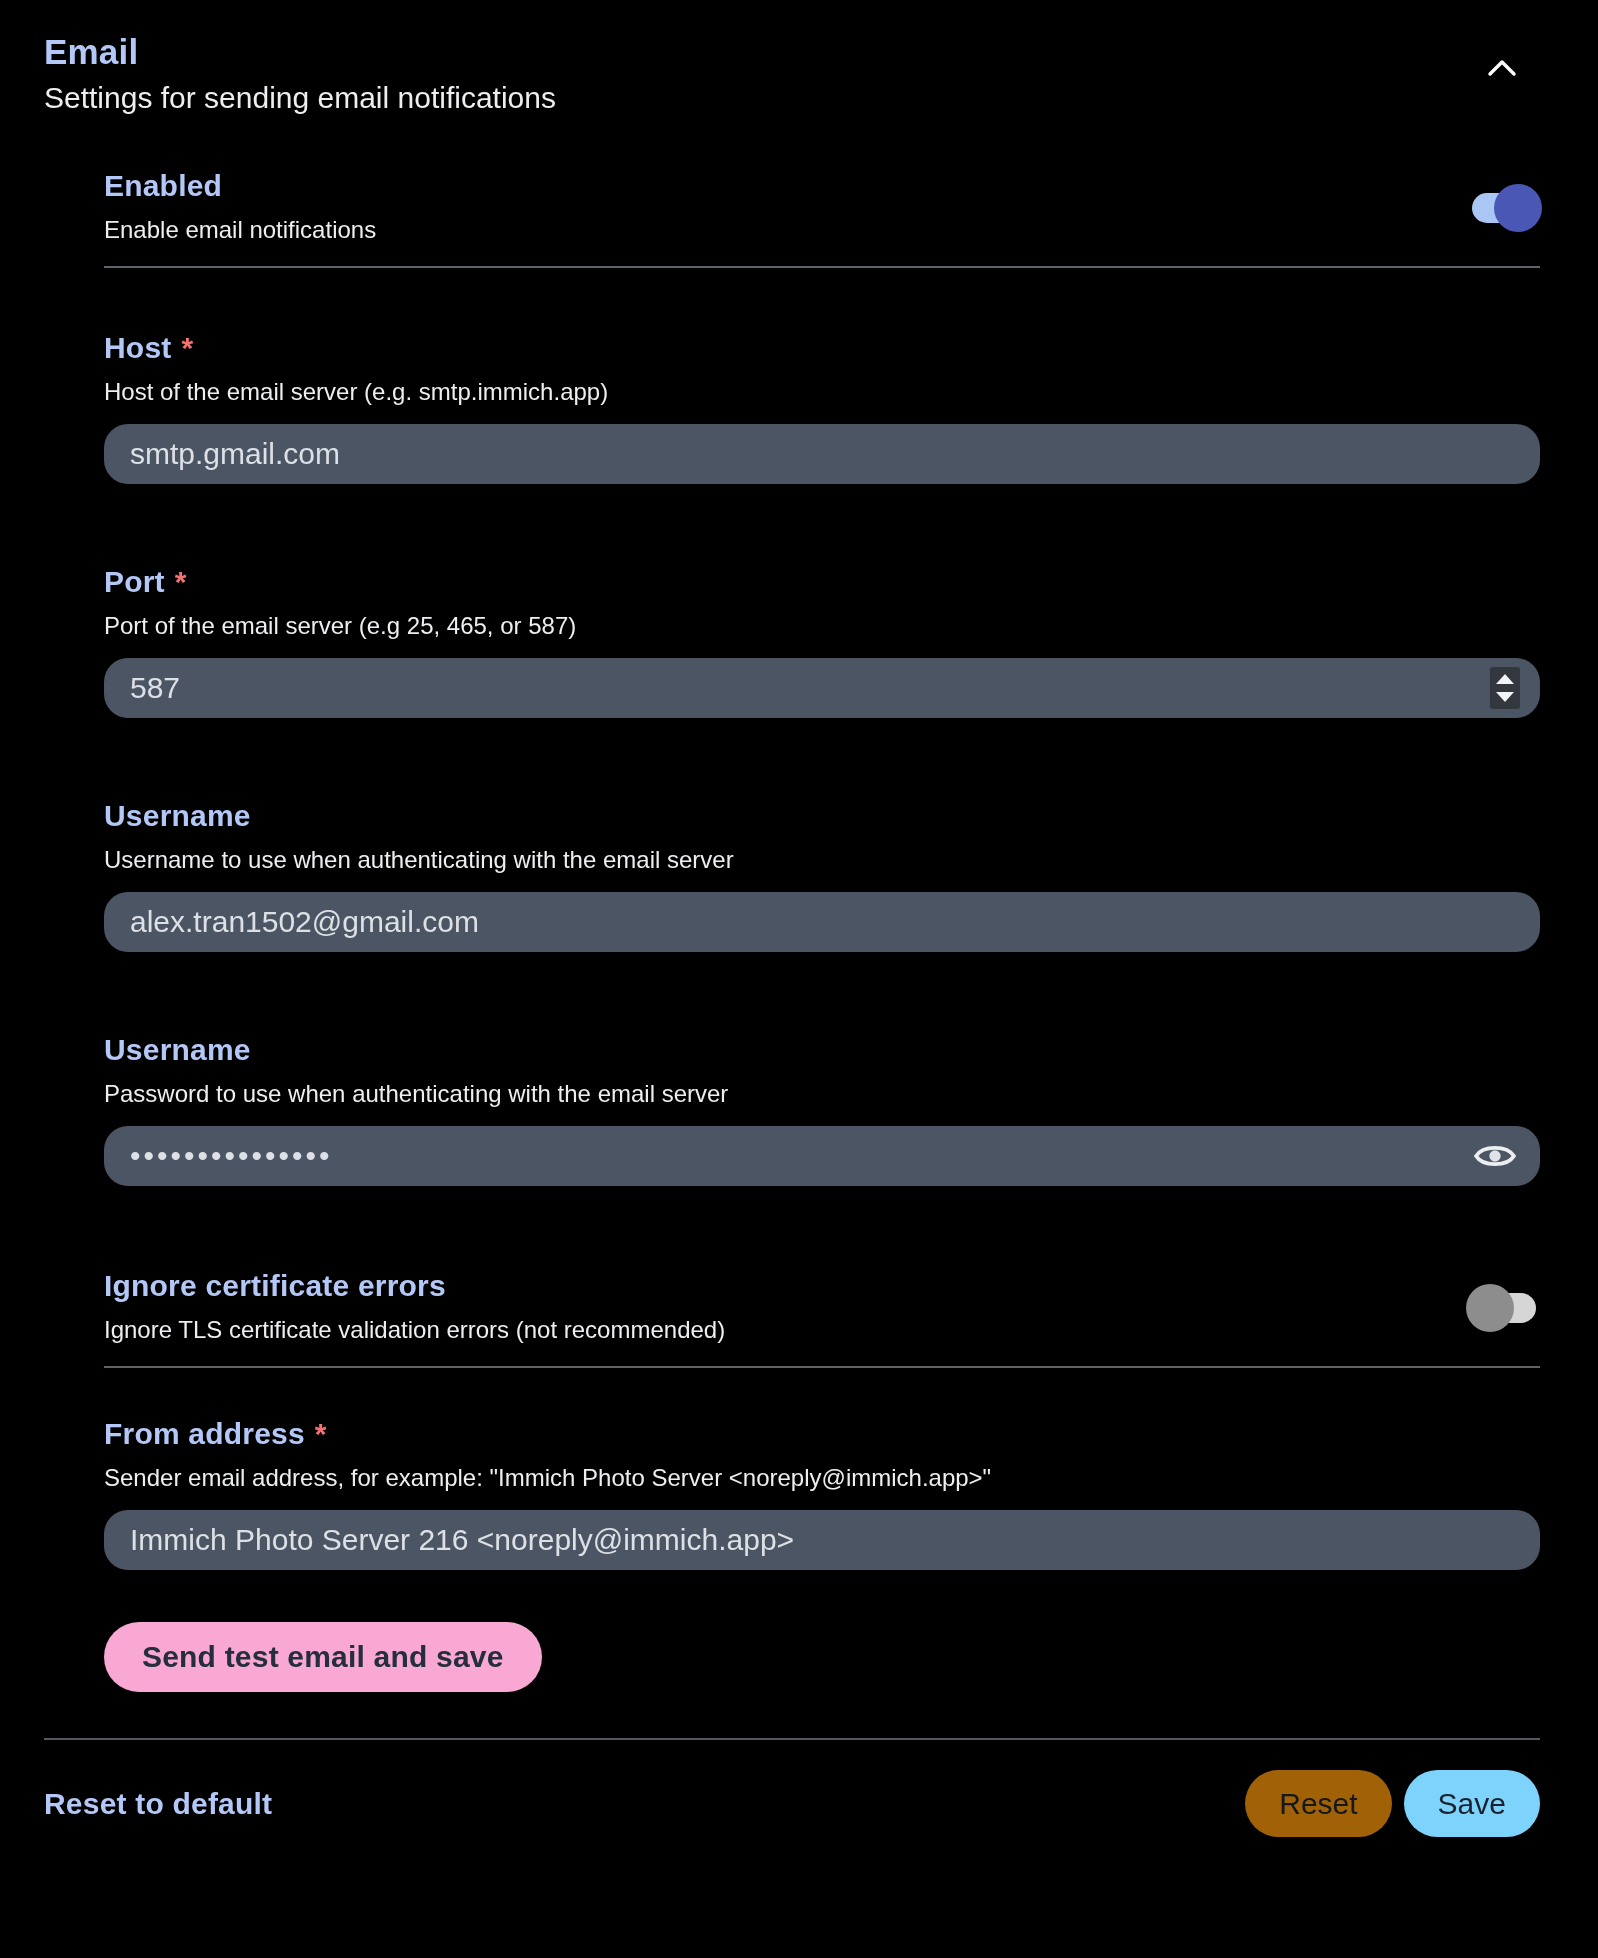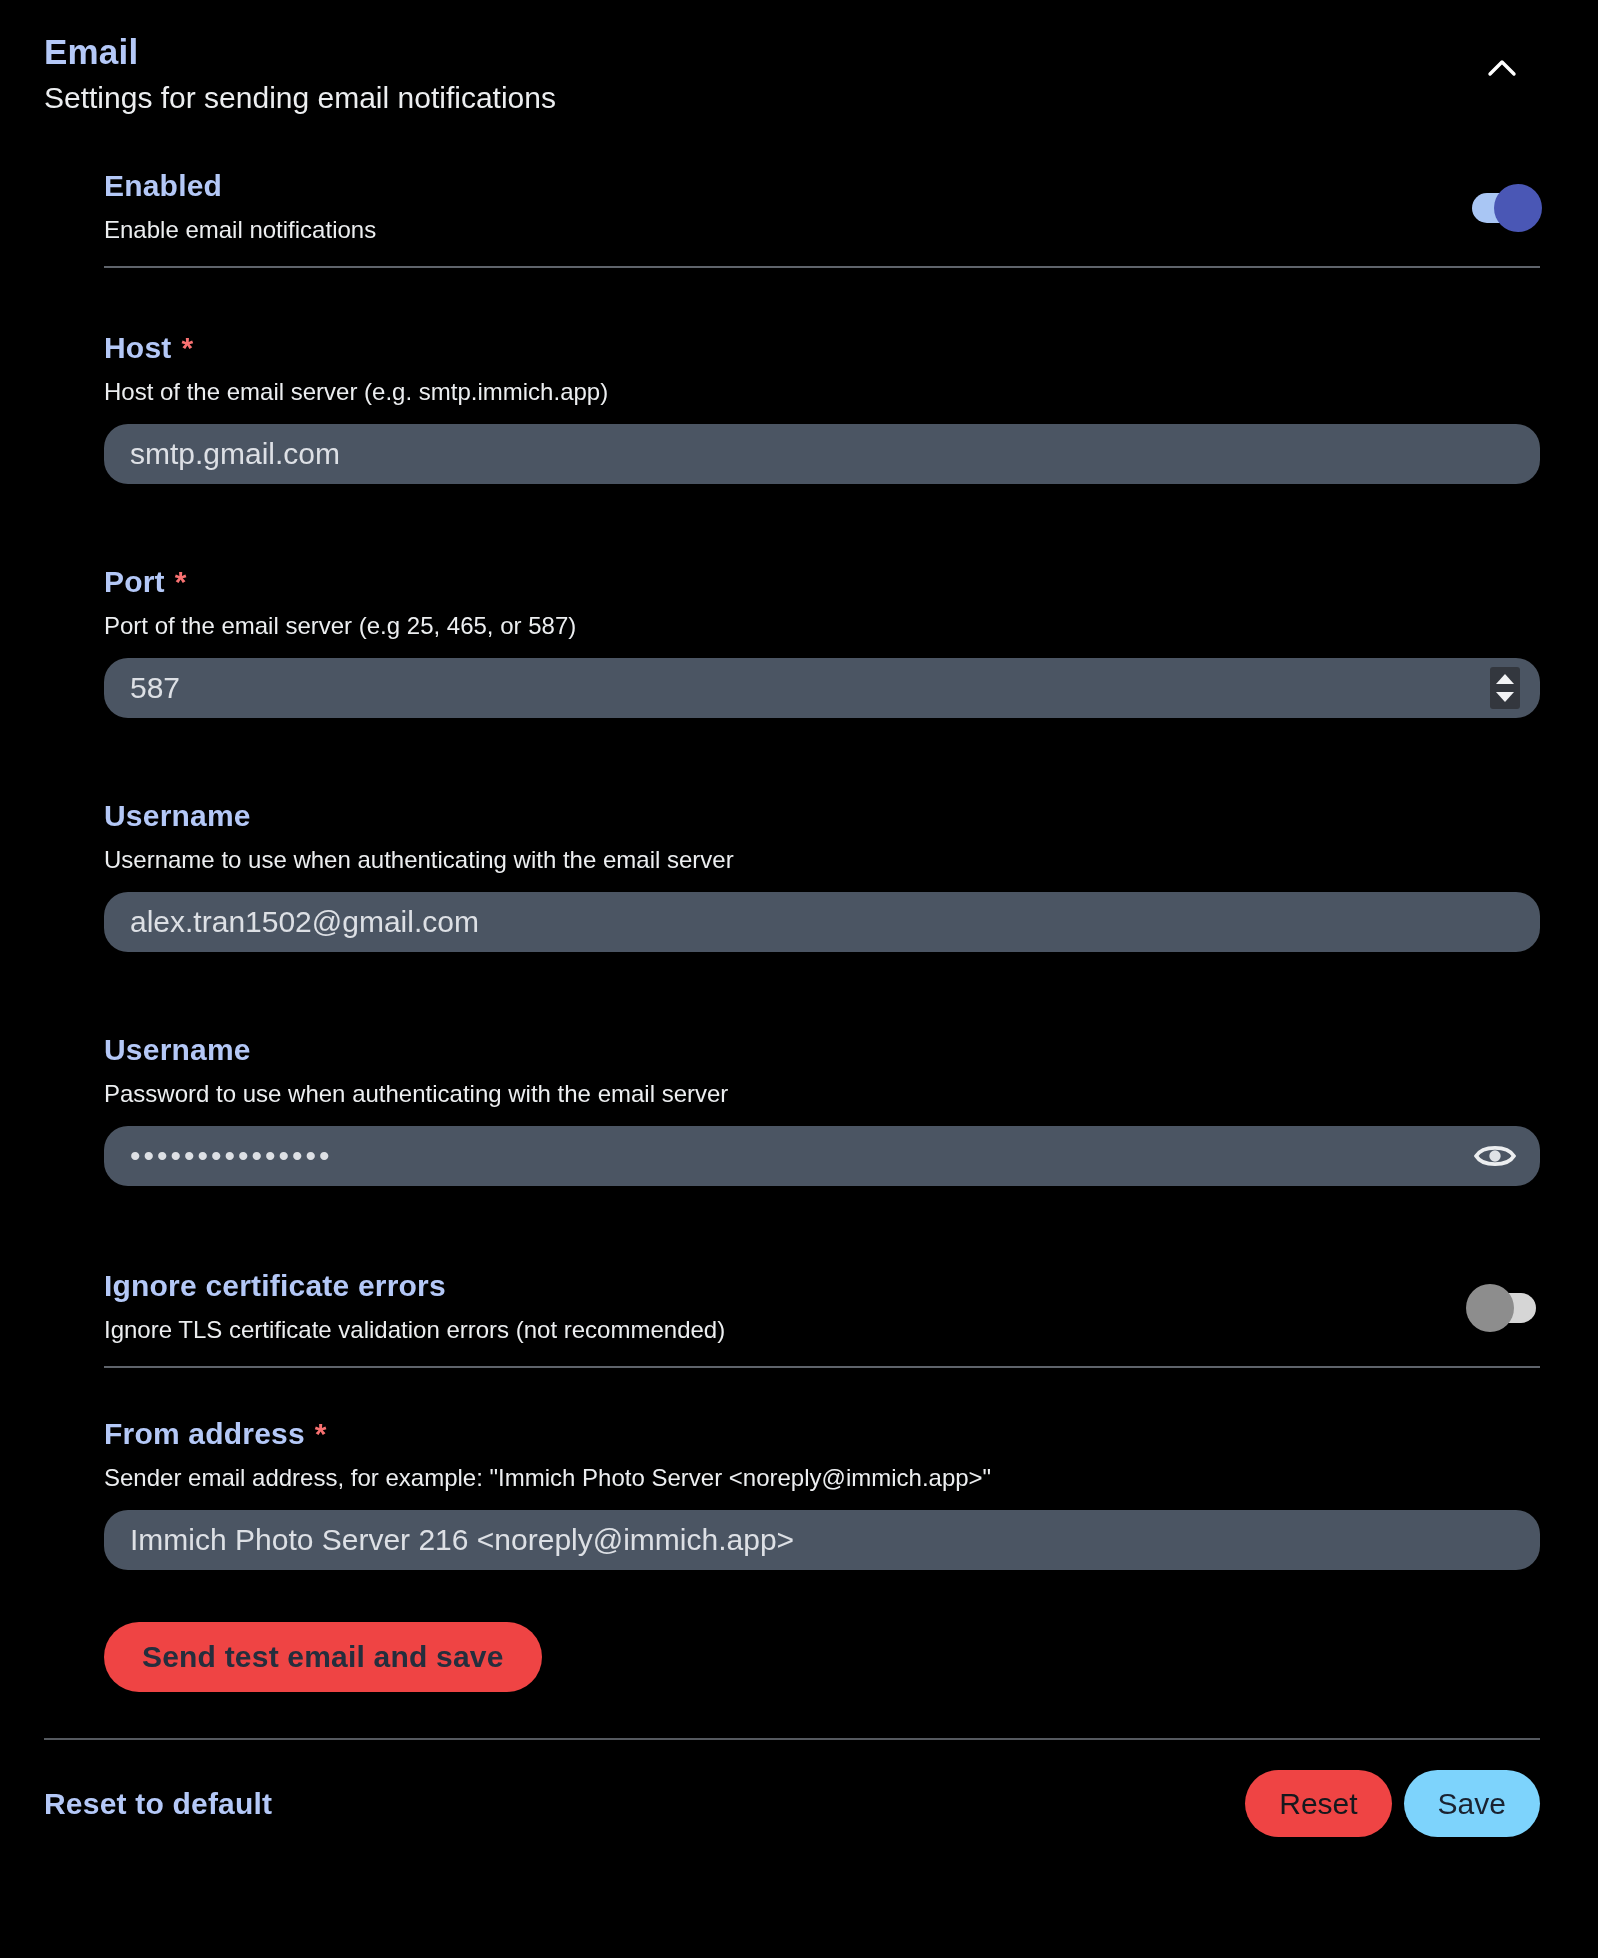--- a/index.html
+++ b/index.html
@@ -69,39 +69,39 @@
   .toggle .knob { position: absolute; top: 50%; transform: translateY(-50%); width: 48px; height: 48px; border-radius: 50%; }
   .toggle[data-state="on"]  { background: #a9c6f4; }
   .toggle[data-state="on"] .knob  { right: -6px; background: #4a57b5; }
   .toggle[data-state="off"] { background: #d6d6d6; }
   .toggle[data-state="off"] .knob { left: -6px; background: #8d8d8d; }
 
   
   .send-btn {
     margin-top: 52px; height: 70px; padding: 0 38px;
     border: none; border-radius: 999px; cursor: pointer;
-    background: #ef4444; color: #252e3d;
+    background: #f9a8d4; color: #252e3d;
     font-size: 30px; font-weight: 600; letter-spacing: .2px;
     font-family: "Liberation Sans", "DejaVu Sans", sans-serif;
   }
 
   .footer-divider { border: none; border-top: 2px solid #55595f; margin-top: 46px; }
   .footer { display: flex; justify-content: space-between; align-items: center; margin-top: 30px; padding-right: 0; }
   .link {
     background: none; border: none; cursor: pointer;
     color: #b4c8f7; font-size: 30px; font-weight: 600; letter-spacing: .2px;
     font-family: "Liberation Sans", "DejaVu Sans", sans-serif;
   }
   .footer-buttons { display: flex; gap: 12px; }
   .pill-btn {
     height: 67px; padding: 0 34px; border: none; border-radius: 999px; cursor: pointer;
     font-size: 30px; font-weight: 500;
     font-family: "Liberation Sans", "DejaVu Sans", sans-serif;
   }
-  .reset-btn { background: #ef4444; color: #15181d; }
+  .reset-btn { background: #a16207; color: #15181d; }
   .save-btn  { background: #7dd3fc; color: #1a2230; }
 </style>
 </head>
 <body>
 
 <div class="panel">
 
   <div class="header">
     <div>
       <h1 class="title">Email</h1>

